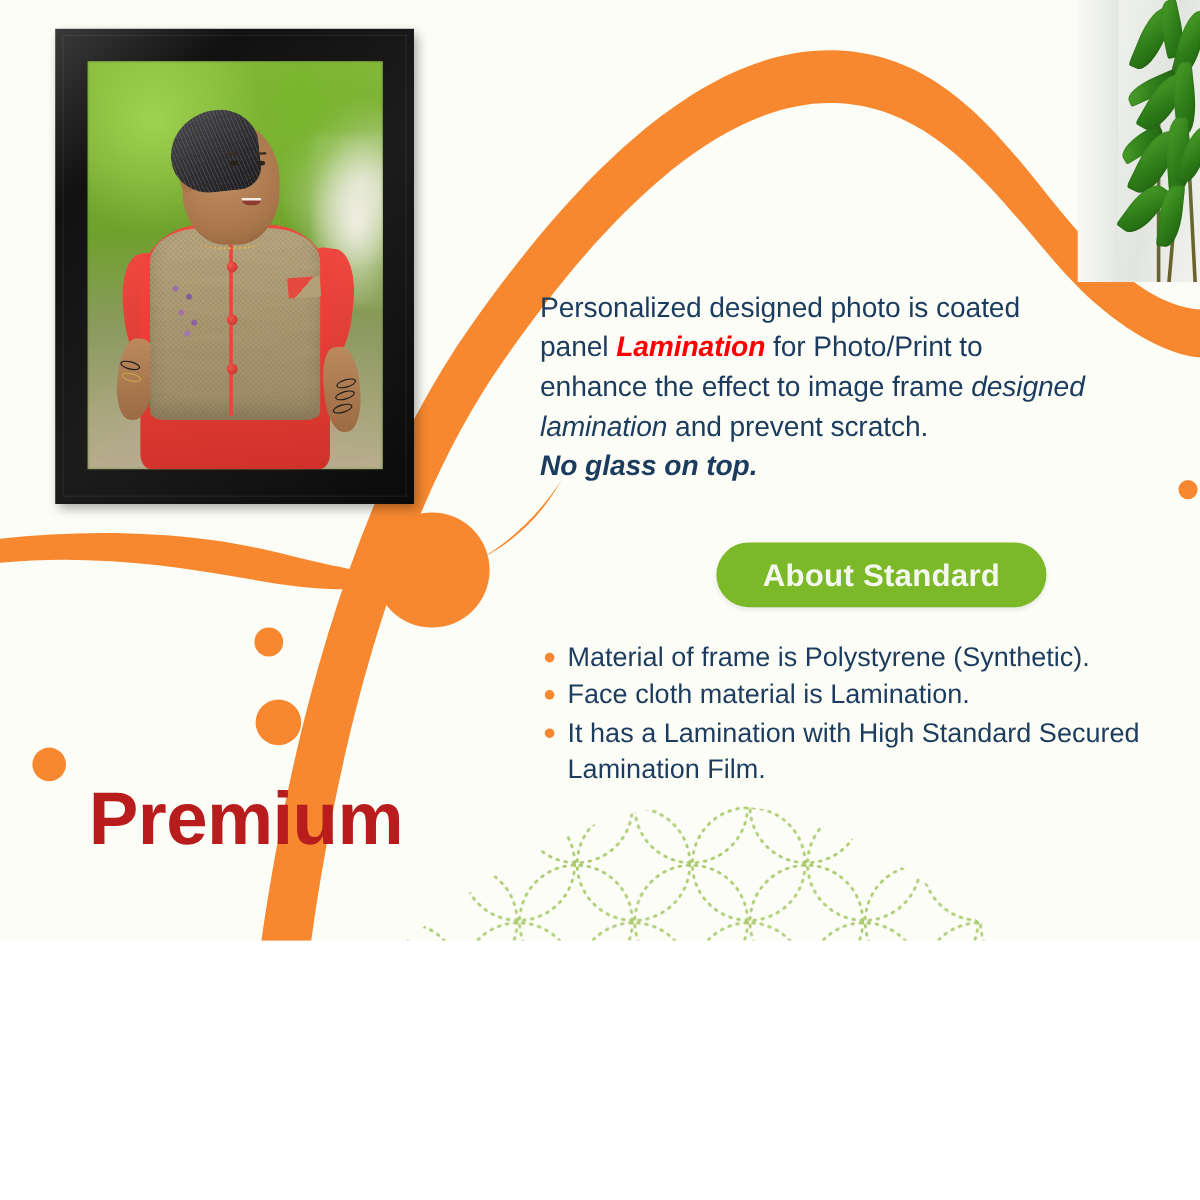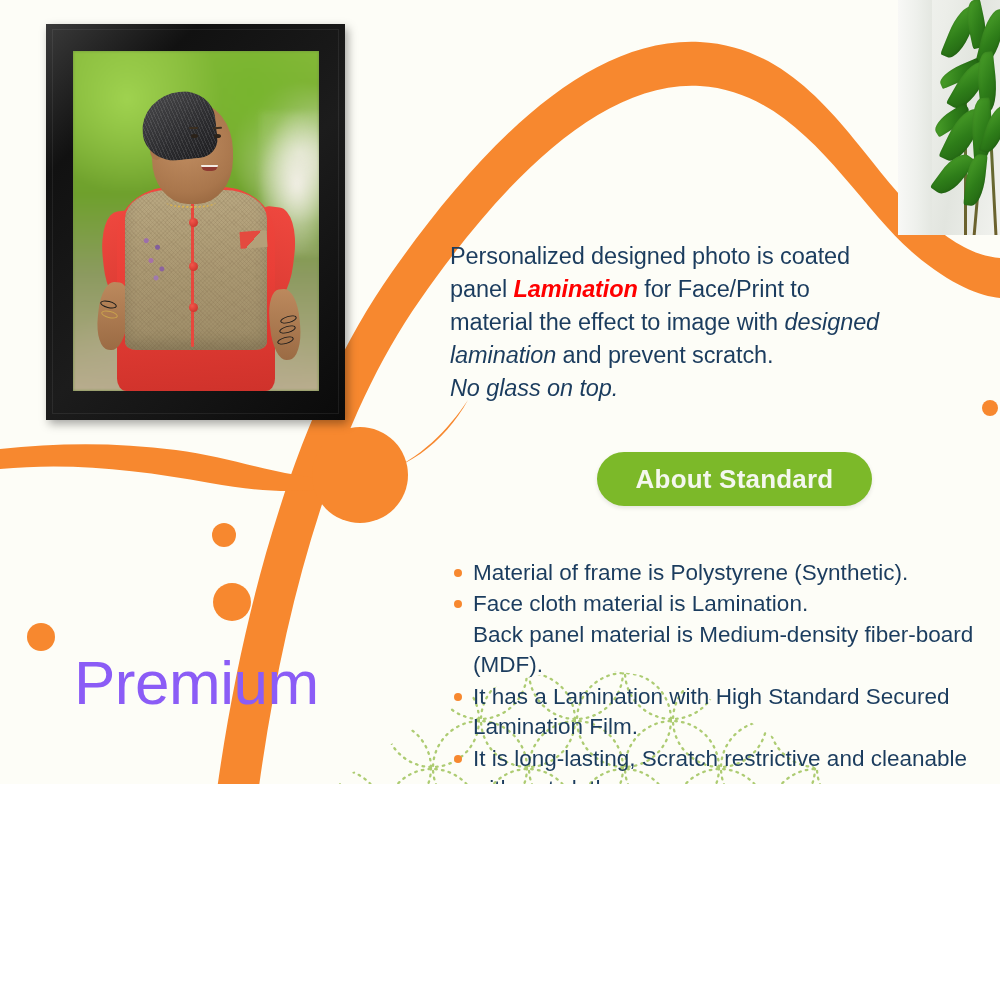--- a/index.html
+++ b/index.html
@@ -310,21 +310,21 @@
     line-height: 1.405;
     color: #1b3c5e;
     letter-spacing: -0.1px;
   }
   .para .hl {
     color: #ff0000;
     font-weight: bold;
     font-style: italic;
   }
   .para .it { font-style: italic; }
-  .para .bi { font-weight: normal; font-style: italic; }
+  .para .bi { font-weight: bold; font-style: italic; }
 
   
   .badge {
     position: absolute;
     left: 597px;
     top: 452px;
     width: 275px;
     height: 54px;
     background: #7cb929;
     border-radius: 27px;
@@ -335,21 +335,21 @@
     align-items: center;
     justify-content: center;
     letter-spacing: 0.2px;
     box-shadow: 0 2px 4px rgba(0,0,0,0.10);
   }
 
   
   .bullets {
     position: absolute;
     left: 450px;
-    top: 558px;
+    top: 533px;
     width: 545px;
     font-size: 22.5px;
     line-height: 1.355;
     color: #1b3c5e;
   }
   .bullets .bi-row {
     position: relative;
     padding-left: 23px;
     margin-bottom: 1px;
   }
@@ -366,22 +366,22 @@
   .bullets .cont { display: block; }
 
   
   .premium {
     position: absolute;
     left: 74px;
     top: 650px;
     width: 340px;
     font-size: 62px;
     line-height: 1.06;
-    color: #8b5cf6;
-    font-weight: normal;
+    color: #b91c1c;
+    font-weight: bold;
     letter-spacing: -0.5px;
   }
 </style>
 </head>
 <body>
 
 <div id="page">
 
   <svg id="bg-svg" viewBox="0 0 1000 1000">
     <defs>
@@ -499,43 +499,39 @@
         <div class="eye left"></div>
         <div class="eye right"></div>
         <div class="mouth"></div>
         <div class="neck-chain"></div>
       </div>
     </div>
   </div>
 
   <div class="para">
     <span>Personalized designed photo is coated</span><br>
-    <span>panel </span><span class="hl">Lamination</span><span> for Face/Print to</span><br>
-    <span>material the effect to image with </span><span class="it">designed</span><br>
+    <span>panel </span><span class="hl">Lamination</span><span> for Photo/Print to</span><br>
+    <span>enhance the effect to image frame </span><span class="it">designed</span><br>
     <span class="it">lamination</span><span> and prevent scratch.</span><br>
     <span class="bi">No glass on top.</span>
   </div>
 
   <div class="badge">
     <span>About Standard</span>
   </div>
 
   <div class="bullets">
     <div class="bi-row">
       <span>Material of frame is Polystyrene (Synthetic).</span>
     </div>
     <div class="bi-row">
       <span>Face cloth material is Lamination.</span>
-      <span class="cont">Back panel material is Medium-density fiber-board (MDF).</span>
     </div>
     <div class="bi-row">
       <span>It has a Lamination with High Standard Secured Lamination Film.</span>
     </div>
-    <div class="bi-row">
-      <span>It is long-lasting, Scratch restrictive and cleanable with wet cloth.</span>
-    </div>
   </div>
 
   <div class="premium">
     <span>Premium</span><br>
   </div>
 
 </div>
 
 </body></html>

